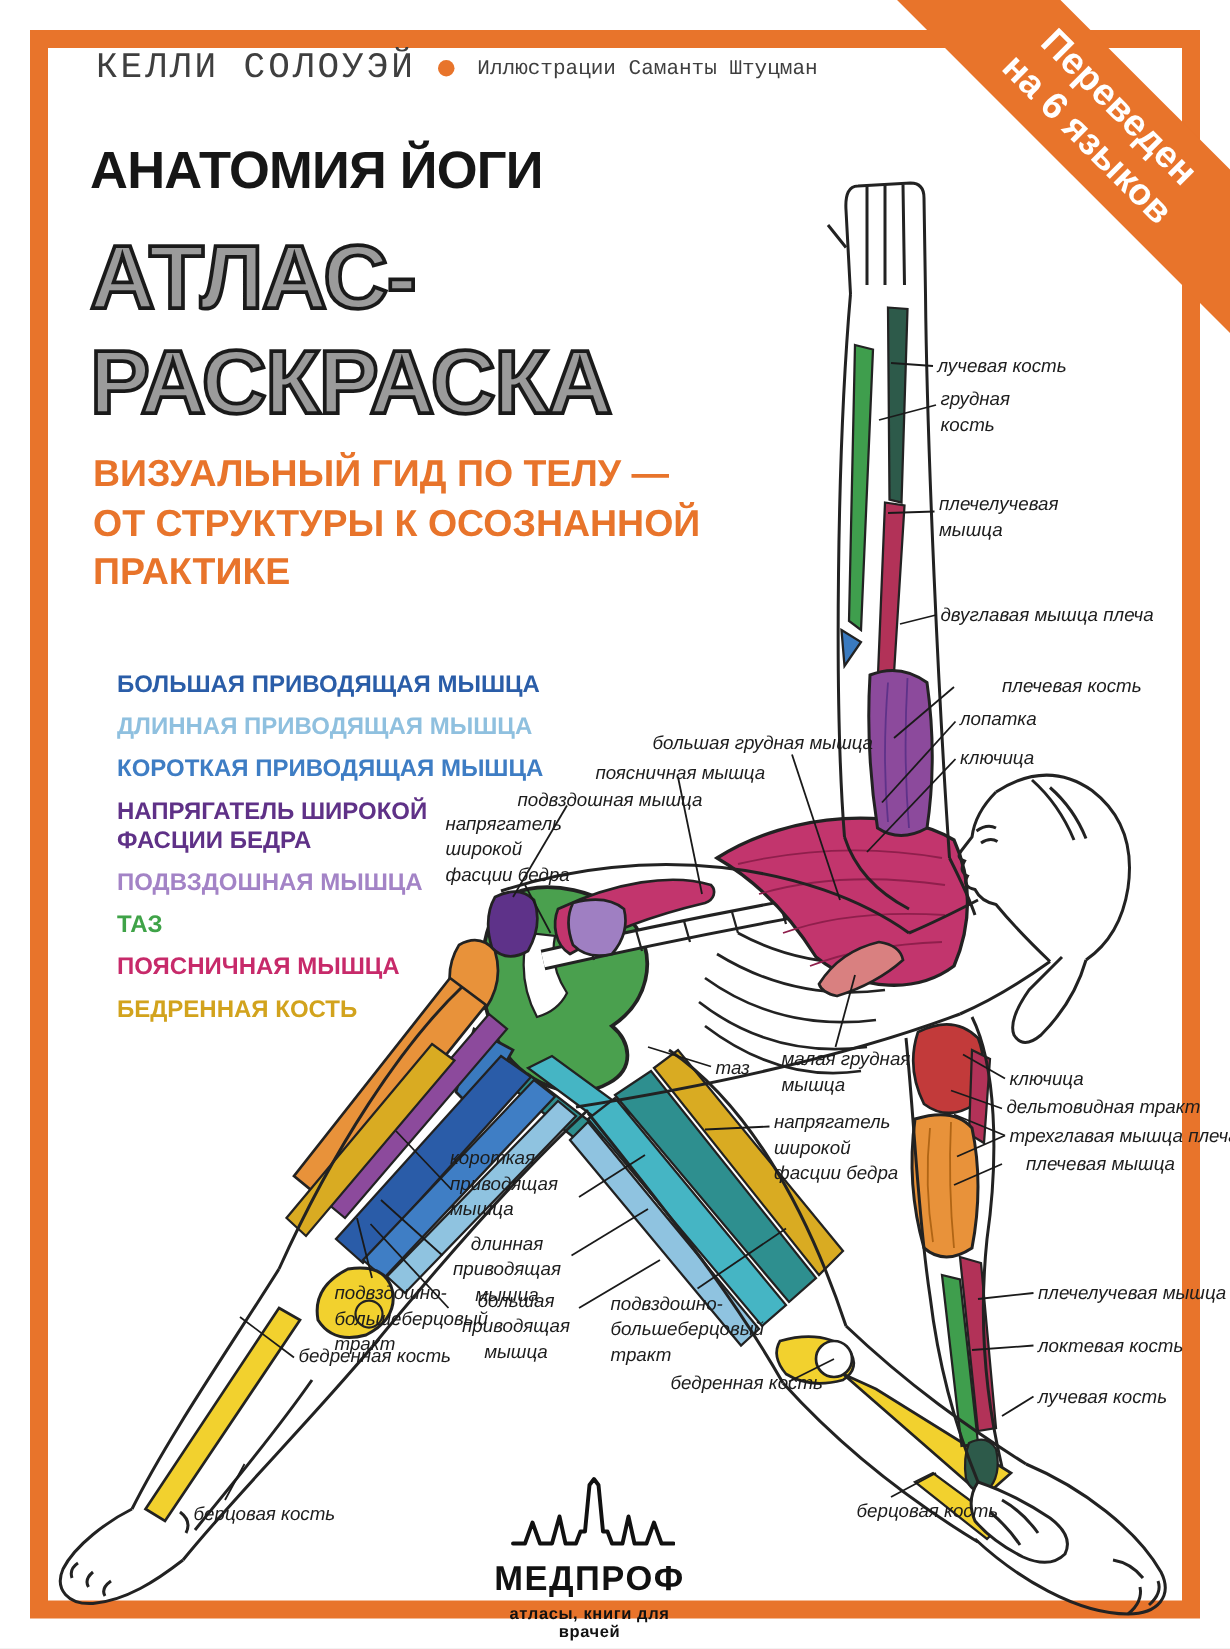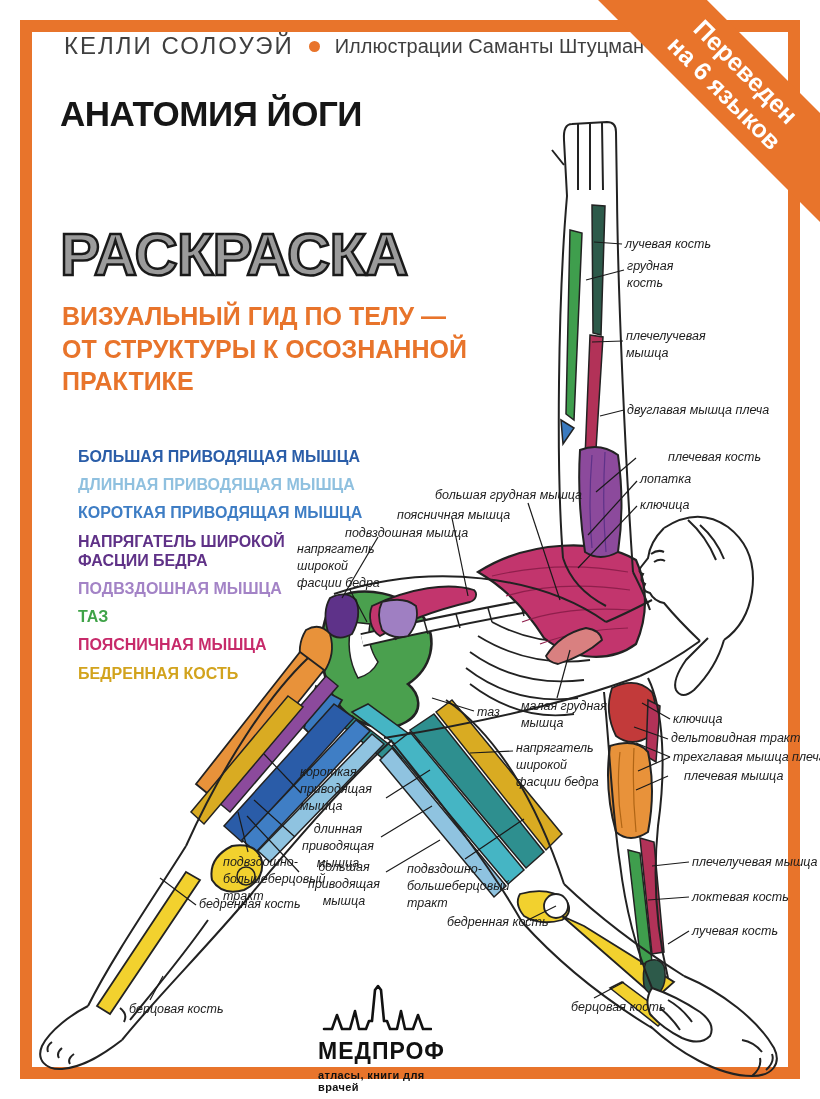--- a/index.html
+++ b/index.html
@@ -3,57 +3,58 @@
 <meta charset="utf-8">
 <style>
   :root{ --orange:#E8742B; }
   html,body{margin:0;padding:0;background:#e9e9e9;}
   .page{position:relative;width:820px;height:1099px;background:#fff;overflow:hidden;
         font-family:"Liberation Sans",sans-serif;margin:0 auto;}
   .frame{position:absolute;inset:20px;border:12px solid var(--orange);pointer-events:none;}
   .ribbon{position:absolute;top:44px;right:-80px;width:330px;transform:rotate(45deg);
           background:var(--orange);color:#fff;text-align:center;font-size:25px;font-weight:800;
           line-height:1.18;padding:9px 0;white-space:pre;z-index:6;}
-  .author-row{position:absolute;left:64px;top:32px;display:flex;align-items:center;gap:15px;z-index:3;}
+  .author-row{position:absolute;left:64px;top:32px;display:flex;align-items:center;gap:15px;z-index:3;font-family:Liberation Mono, monospace;}
   .author-name{font-size:24px;letter-spacing:2px;color:#3F3F3F;font-weight:400;}
   .dot{width:11px;height:11px;border-radius:50%;background:var(--orange);flex:0 0 auto;}
-  .illustrator{font-size:20px;color:#3F3F3F;}
+  .illustrator{font-size:14px;color:#3F3F3F;}
   .title1{position:absolute;left:60px;top:94px;font-size:35px;font-weight:900;color:#161616;
           letter-spacing:-0.5px;z-index:3;}
   .title-outline{position:absolute;left:60px;font-size:60px;font-weight:900;color:#9B9B9B;
           -webkit-text-stroke:2.5px #1A1A1A;letter-spacing:-1px;z-index:3;}
   .title2{top:150px;} .title3{top:220px;}
   .subtitle{position:absolute;left:62px;top:300px;font-size:25px;font-weight:800;color:var(--orange);
           line-height:1.3;white-space:pre;z-index:3;}
   .legend{position:absolute;left:78px;top:447px;z-index:3;}
   .legend-item{font-size:16px;font-weight:800;line-height:1.2;margin-bottom:9px;white-space:pre;}
   .fig{position:absolute;left:0;top:0;z-index:1;pointer-events:none;}
   .labels{position:absolute;inset:0;z-index:4;pointer-events:none;font-style:italic;}
   .flabel{position:absolute;font-size:12.5px;color:#1C1C1C;line-height:1.35;white-space:pre;}
-  .publisher{position:absolute;left:318px;top:982px;width:150px;text-align:left;z-index:3;}
+  .publisher{position:absolute;left:318px;top:982px;width:150px;text-align:center;z-index:3;}
   .pub-name{font-size:23px;font-weight:900;color:#111;letter-spacing:1px;margin-top:2px;}
   .pub-tagline{font-size:11px;font-weight:700;color:#111;letter-spacing:0.4px;margin-top:4px;}
 </style>
 </head>
 <body>
 
 <div class="page">
 
   <div class="frame"></div>
 
   <div class="ribbon">Переведен
 на 6 языков</div>
 
   <div class="author-row">
     <span class="author-name">КЕЛЛИ СОЛОУЭЙ</span>
     <span class="dot"></span>
     <span class="illustrator">Иллюстрации Саманты Штуцман</span>
   </div>
 
   <div class="title1">АНАТОМИЯ ЙОГИ</div>
+  <div class="title-outline title2">АТЛАС-</div>
   <div class="title-outline title3">РАСКРАСКА</div>
 
   <div class="subtitle">ВИЗУАЛЬНЫЙ ГИД ПО ТЕЛУ —
 ОТ СТРУКТУРЫ К ОСОЗНАННОЙ
 ПРАКТИКЕ</div>
 
   <div class="legend">
       <div class="legend-item" style="color: rgb(42, 93, 168);">БОЛЬШАЯ ПРИВОДЯЩАЯ МЫШЦА</div>
       <div class="legend-item" style="color: rgb(143, 192, 223);">ДЛИННАЯ ПРИВОДЯЩАЯ МЫШЦА</div>
       <div class="legend-item" style="color: rgb(62, 125, 196);">КОРОТКАЯ ПРИВОДЯЩАЯ МЫШЦА</div>

